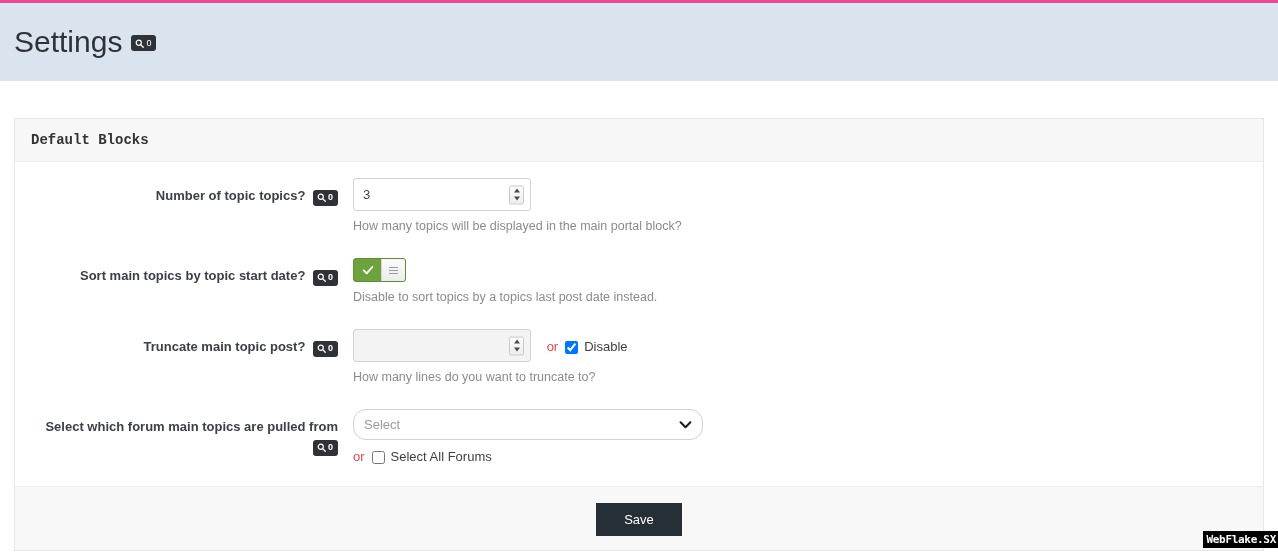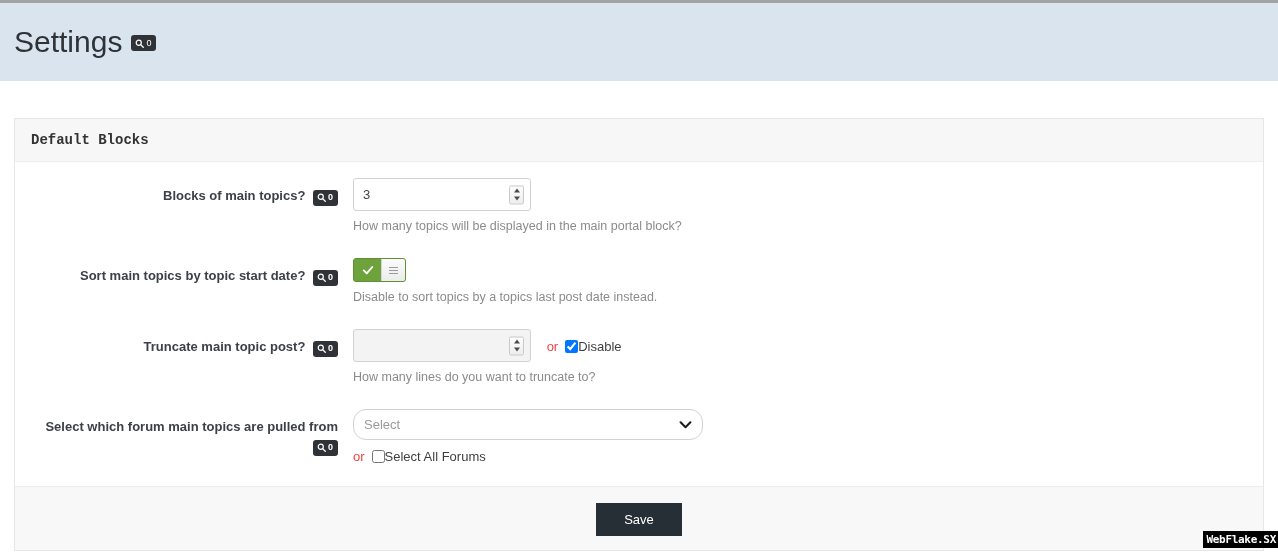--- a/index.html
+++ b/index.html
@@ -13,21 +13,21 @@
     font-family: "Liberation Sans", sans-serif;
     font-size: 13px;
     color: #333333;
     overflow: hidden;
     position: relative;
   }
 
   
   .page-header {
     background: #d9e4ee;
-    border-top: 3px solid #a3a3a3;
+    border-top: 3px solid #ec4899;
     height: 81px;
     box-sizing: border-box;
     display: flex;
     align-items: center;
     padding-left: 14px;
   }
   .page-title-wrap {
     display: flex;
     align-items: center;
     gap: 9px;
@@ -223,21 +223,22 @@
     gap: 7px;
     vertical-align: middle;
     margin-left: 12px;
   }
   .or-text {
     color: #ef4444;
     font-size: 13px;
   }
   .chk-label {
     display: inline-flex;
-    align-items: center;
+    align-items: flex-end;
+    gap: 6px;
     color: #3f3f3f;
     font-size: 13px;
     cursor: pointer;
   }
   input[type=checkbox] {
     margin: 0;
     width: 13px;
     height: 13px;
     cursor: pointer;
   }
@@ -333,21 +334,21 @@
 </div>
 
 <div class="panel">
 
   <div class="panel-heading">Default Blocks</div>
 
   <div class="panel-body">
 
     <div class="form-row">
       <div class="form-label">
-        <span>Blocks of main topics?</span>
+        <span>Number of topic topics?</span>
         <span class="search-badge badge-inline">
           <svg class="magnifier" viewBox="0 0 12 12">
             <circle cx="5" cy="5" r="3.4" fill="none" stroke="#ffffff" stroke-width="1.6"></circle>
             <line x1="7.5" y1="7.5" x2="11" y2="11" stroke="#ffffff" stroke-width="1.8" stroke-linecap="round"></line>
           </svg>
           <span class="count">0</span>
         </span>
       </div>
       <div class="form-control-col">
         <div class="num-input">

